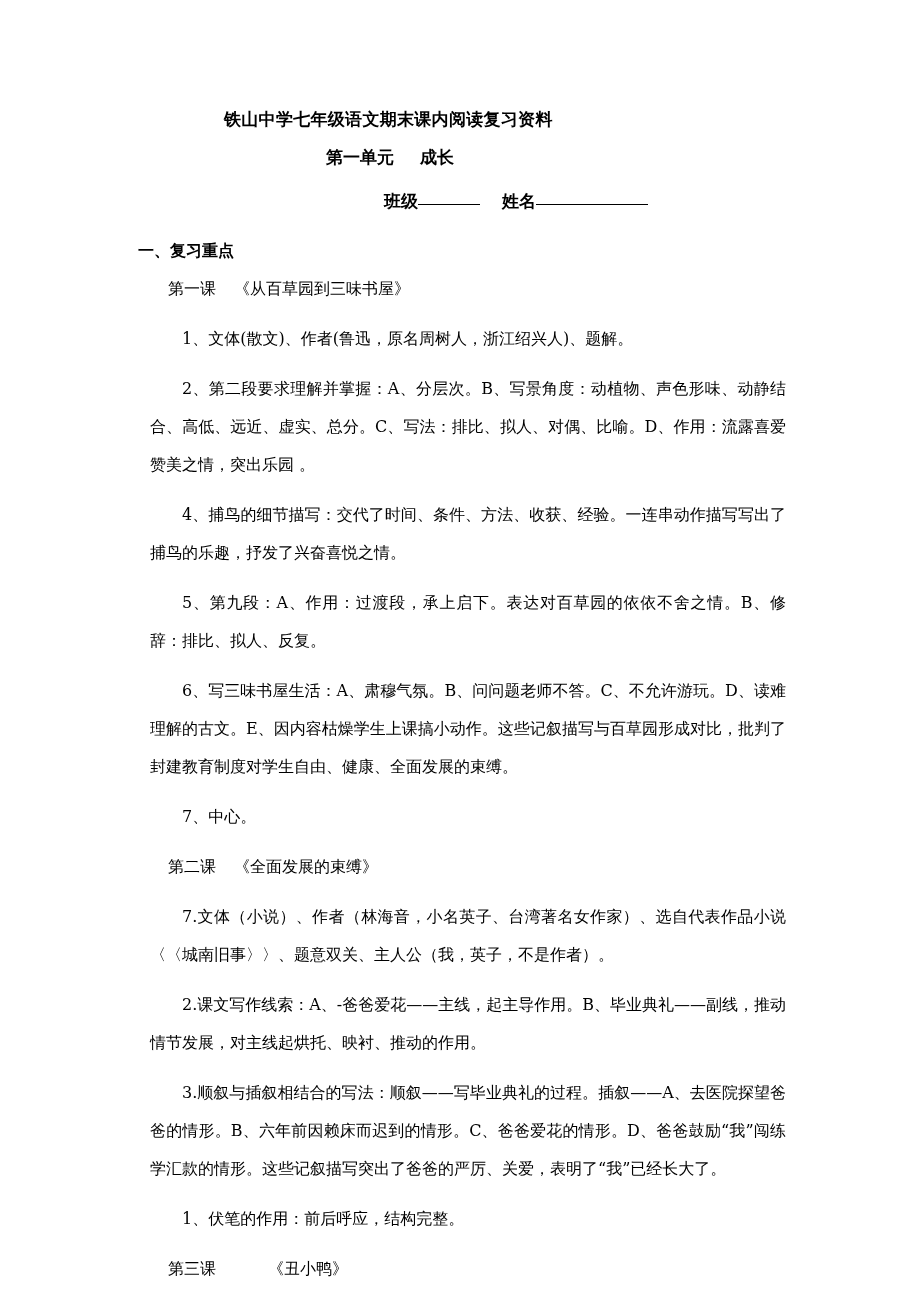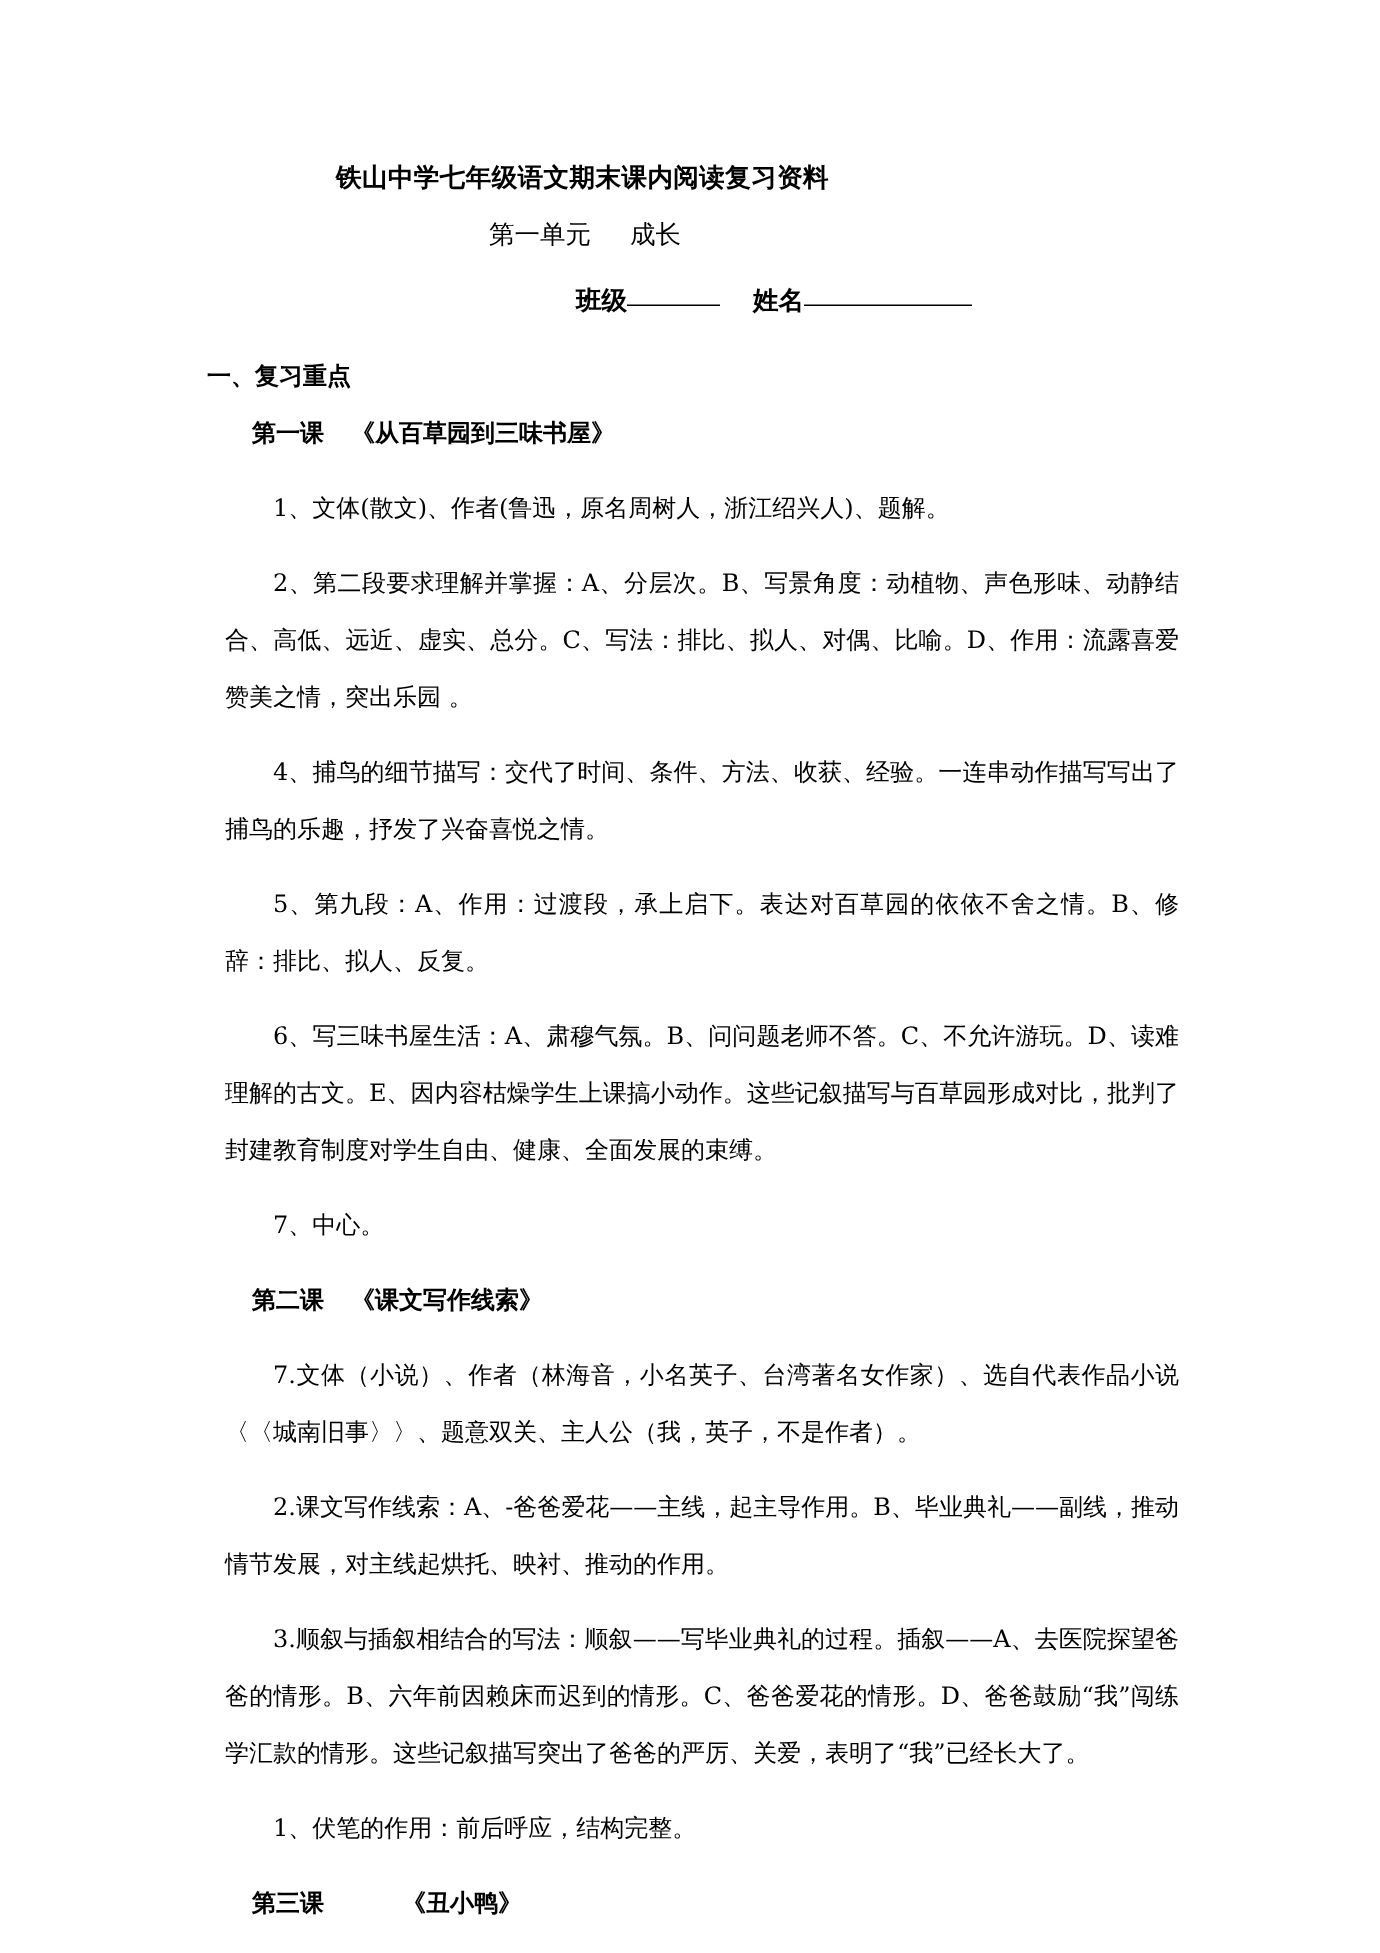--- a/index.html
+++ b/index.html
@@ -34,21 +34,21 @@
     font-size: 17px;
     font-weight: bold;
     line-height: 38px;
     text-align: left;
     padding-left: 86px;
     letter-spacing: 0.3px;
     white-space: nowrap;
   }
   .doc-subtitle {
     font-size: 17px;
-    font-weight: normal;
+    font-weight: bold;
     line-height: 38px;
     padding-left: 188px;
     white-space: nowrap;
   }
   .doc-subtitle .unit-gap {
     display: inline-block;
     width: 26px;
   }
   .fields-line {
     font-size: 17px;
@@ -77,21 +77,21 @@
     font-weight: bold;
     line-height: 38px;
     text-indent: 0;
     margin-top: 12px;
     white-space: nowrap;
   }
 
   
   .lesson-heading {
     font-size: 16px;
-    font-weight: bold;
+    font-weight: normal;
     line-height: 38px;
     text-indent: 30px;
     white-space: nowrap;
   }
   .lesson-heading .lgap {
     display: inline-block;
     width: 18px;
   }
   .lesson-heading.wide-gap .lgap {
     width: 52px;
@@ -123,21 +123,21 @@
     <div class="section-heading">一、复习重点</div>
 
     <div class="lesson-heading"><span>第一课</span><span class="lgap"></span><span>《从百草园到三味书屋》</span></div>
     <p class="para">1、文体(散文)、作者(鲁迅，原名周树人，浙江绍兴人)、题解。</p>
     <p class="para">2、第二段要求理解并掌握：A、分层次。B、写景角度：动植物、声色形味、动静结合、高低、远近、虚实、总分。C、写法：排比、拟人、对偶、比喻。D、作用：流露喜爱赞美之情，突出乐园 。</p>
     <p class="para">4、捕鸟的细节描写：交代了时间、条件、方法、收获、经验。一连串动作描写写出了捕鸟的乐趣，抒发了兴奋喜悦之情。</p>
     <p class="para">5、第九段：A、作用：过渡段，承上启下。表达对百草园的依依不舍之情。B、修辞：排比、拟人、反复。</p>
     <p class="para">6、写三味书屋生活：A、肃穆气氛。B、问问题老师不答。C、不允许游玩。D、读难理解的古文。E、因内容枯燥学生上课搞小动作。这些记叙描写与百草园形成对比，批判了封建教育制度对学生自由、健康、全面发展的束缚。</p>
     <p class="para">7、中心。</p>
 
-    <div class="lesson-heading"><span>第二课</span><span class="lgap"></span><span>《课文写作线索》</span></div>
+    <div class="lesson-heading"><span>第二课</span><span class="lgap"></span><span>《全面发展的束缚》</span></div>
     <p class="para">7.文体（小说）、作者（林海音，小名英子、台湾著名女作家）、选自代表作品小说〈〈城南旧事〉〉、题意双关、主人公（我，英子，不是作者）。</p>
     <p class="para">2.课文写作线索：A、-爸爸爱花——主线，起主导作用。B、毕业典礼——副线，推动情节发展，对主线起烘托、映衬、推动的作用。</p>
     <p class="para">3.顺叙与插叙相结合的写法：顺叙——写毕业典礼的过程。插叙——A、去医院探望爸爸的情形。B、六年前因赖床而迟到的情形。C、爸爸爱花的情形。D、爸爸鼓励“我”闯练学汇款的情形。这些记叙描写突出了爸爸的严厉、关爱，表明了“我”已经长大了。</p>
     <p class="para">1、伏笔的作用：前后呼应，结构完整。</p>
 
     <div class="lesson-heading wide-gap"><span>第三课</span><span class="lgap"></span><span>《丑小鸭》</span></div>
 
   </div>
 </div>
 

